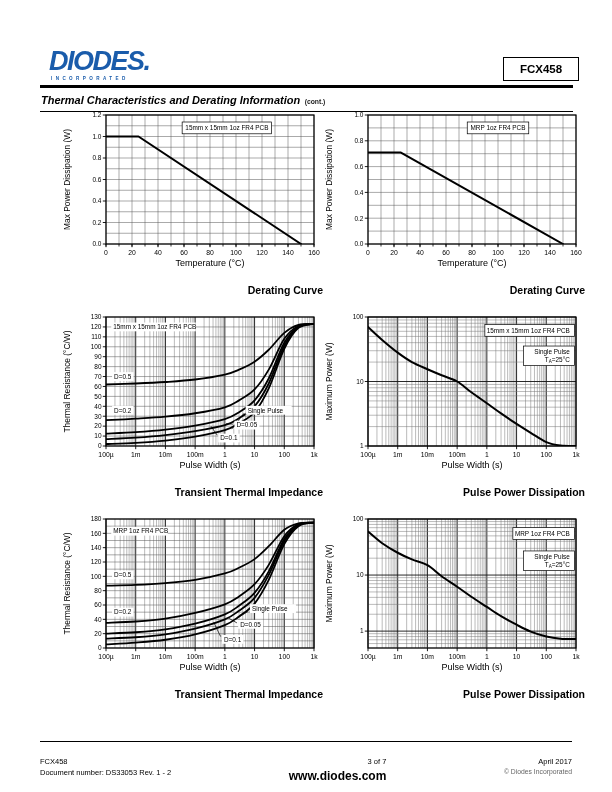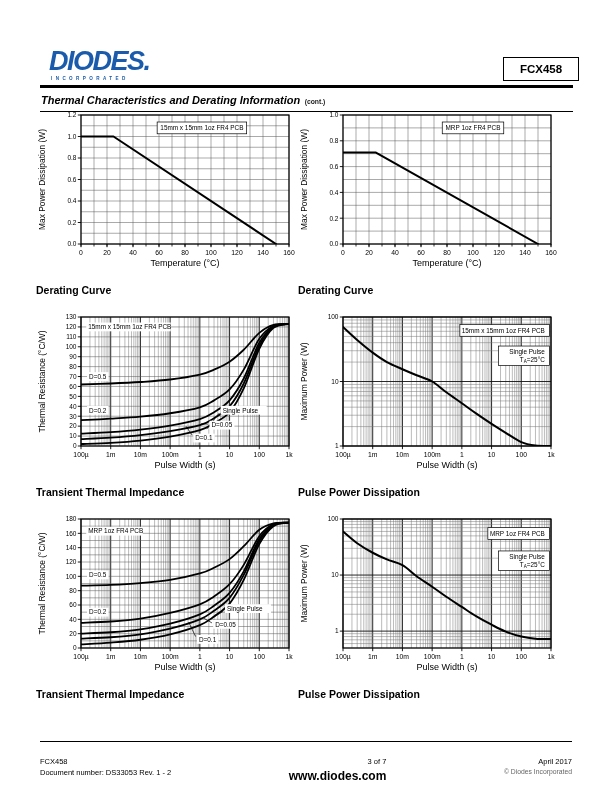--- a/index.html
+++ b/index.html
@@ -9,24 +9,24 @@
   .logo{position:absolute;top:48px;left:49px;line-height:1;}
   .logo-text{font-size:27px;font-weight:bold;font-style:italic;color:#1a5cab;letter-spacing:-1.5px;}
   .logo-sub{font-size:4.6px;font-weight:bold;color:#1a5cab;letter-spacing:3.4px;margin-top:2px;padding-left:2px;}
   .part-box{position:absolute;top:57px;right:33px;width:74px;height:22px;border:1.5px solid #000;
             display:flex;align-items:center;justify-content:center;font-weight:bold;font-size:11.5px;background:#fff;}
   .section-bar{position:absolute;top:85px;left:40px;width:532px;border-top:3px solid #000;
                border-bottom:1.2px solid #000;padding:2px 0 3px 1px;background:#fff;}
   .section-title{font-weight:bold;font-size:11px;font-style:italic;}
   .section-suffix{font-size:6.8px;font-weight:bold;color:#222;}
   
-  .charts{position:absolute;top:106px;left:36px;width:524px;display:grid;
+  .charts{position:absolute;top:106px;left:61px;width:524px;display:grid;
           grid-template-columns:262px 262px;row-gap:12px;}
   .chart-block{width:262px;}
-  .caption{font-weight:bold;font-size:10.5px;text-align:left;margin-top:2px;}
+  .caption{font-weight:bold;font-size:10.5px;text-align:right;margin-top:2px;}
   svg text{font-family:"Liberation Sans",sans-serif;fill:#000;}
   
   .footer{position:absolute;top:741px;left:40px;width:532px;border-top:1.2px solid #000;
           padding-top:14px;display:flex;justify-content:space-between;font-size:7.5px;line-height:1.5;}
   .f-center{text-align:right;}
   .f-right{text-align:right;}
   .f-site{font-weight:bold;font-size:12px;}
   .f-copy{font-size:6.8px;color:#666;}
 </style>
 </head>

